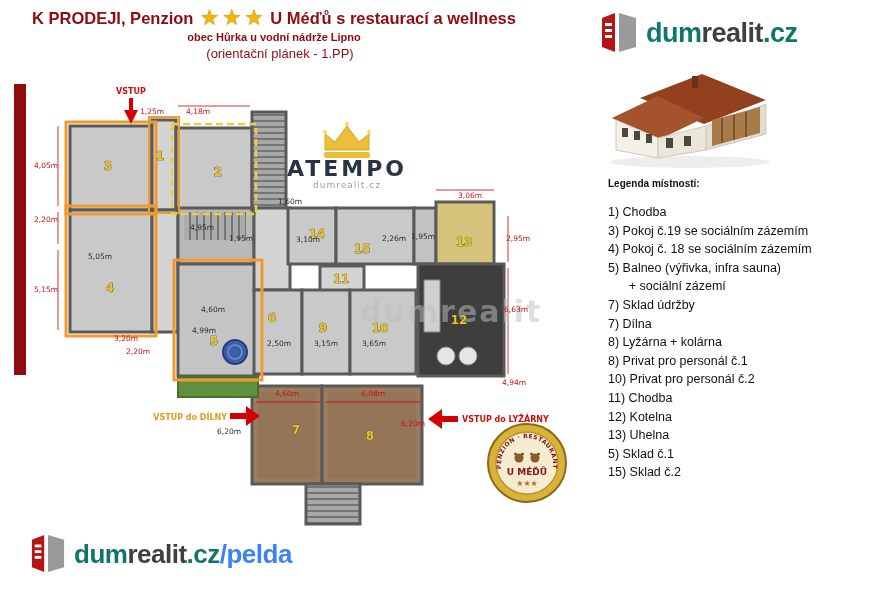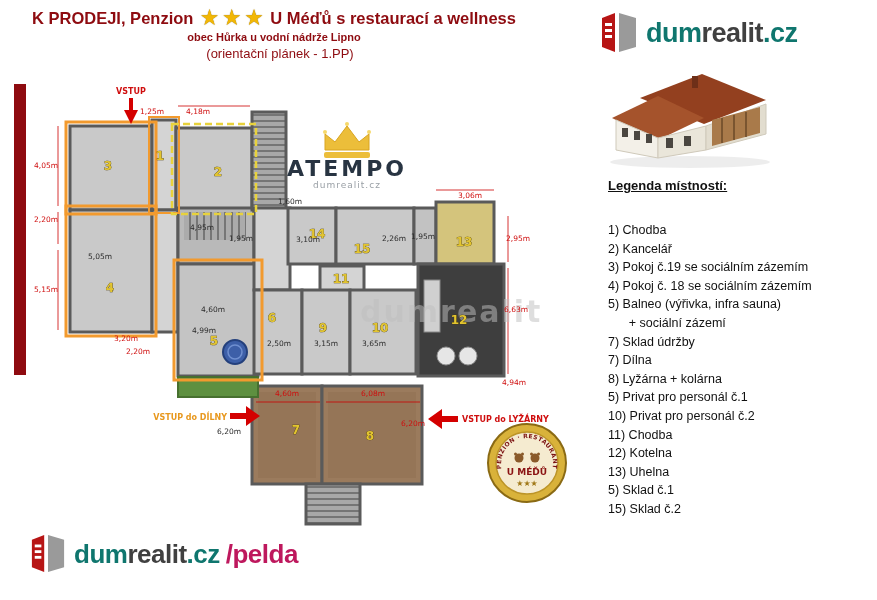--- a/index.html
+++ b/index.html
@@ -12,24 +12,24 @@
   .h-line2{font-size:11px;font-weight:bold;margin-top:2px;}
   .h-line3{font-size:13px;margin-top:3px;padding-left:12px;}
   
   .red-bar{position:absolute;left:14px;top:84px;width:12px;height:291px;background:#8e0b10;}
   
   .brand{display:flex;align-items:center;gap:8px;position:absolute;}
   .brand-top{left:600px;top:10px;}
   .brand-bottom{left:30px;top:532px;}
   .brand-text{font-size:27px;font-weight:bold;letter-spacing:-0.5px;}
   .brand-bottom .brand-text{font-size:26px;}
-  .b-gray{color:#0f766e;} .b-red{color:#404040;} .b-dark{color:#be185d;margin-left:6px;}
+  .b-gray{color:#0f766e;} .b-red{color:#404040;} .b-dark{color:#3b82f6;}
   
   .legend{position:absolute;left:608px;top:178px;width:268px;color:#111;}
-  .legend-title{font-weight:bold;text-decoration:underline;font-size:13px;margin-bottom:28px;}
+  .legend-title{font-weight:bold;font-size:10px;margin-bottom:14px;}
   .legend-line{font-size:12.5px;line-height:18.6px;white-space:pre-wrap;}
   
   #plan-svg{position:absolute;left:0;top:0;width:877px;height:600px;}
   #plan-svg text{font-family:"DejaVu Sans", sans-serif;}
   .room-num{font-size:12px;font-weight:bold;fill:#e3c52f;text-anchor:middle;
             paint-order:stroke;stroke:#4a3a00;stroke-width:0.6px;}
   .dim{font-size:7.5px;text-anchor:middle;}
   .dim.red{fill:#cf0e0e;} .dim.dark{fill:#2b2b2b;}
   .ent{font-size:8px;font-weight:bold;fill:#cf0e0e;}
   .ent.orange{fill:#e8981e;}
@@ -241,29 +241,28 @@
     </svg>
     <div class="brand-text">
       <span class="b-gray">dum</span><span class="b-red">realit</span><span class="b-gray">.cz</span>
     </div>
   </div>
 
   <div class="legend">
     <div class="legend-title">Legenda místností:</div>
     <div>
         <div class="legend-line">1) Chodba</div>
-        <div class="legend-line">2) Kancelář</div>
         <div class="legend-line">3) Pokoj č.19 se sociálním zázemím</div>
         <div class="legend-line">4) Pokoj č. 18 se sociálním zázemím</div>
         <div class="legend-line">5) Balneo (výřivka, infra sauna)</div>
         <div class="legend-line">      + sociální zázemí</div>
         <div class="legend-line">7) Sklad údržby</div>
         <div class="legend-line">7) Dílna</div>
         <div class="legend-line">8) Lyžárna + kolárna</div>
-        <div class="legend-line">5) Privat pro personál č.1</div>
+        <div class="legend-line">8) Privat pro personál č.1</div>
         <div class="legend-line">10) Privat pro personál č.2</div>
         <div class="legend-line">11) Chodba</div>
         <div class="legend-line">12) Kotelna</div>
         <div class="legend-line">13) Uhelna</div>
         <div class="legend-line">5) Sklad č.1</div>
         <div class="legend-line">15) Sklad č.2</div>
       </div>
   </div>
 
   <div class="brand brand-bottom">

